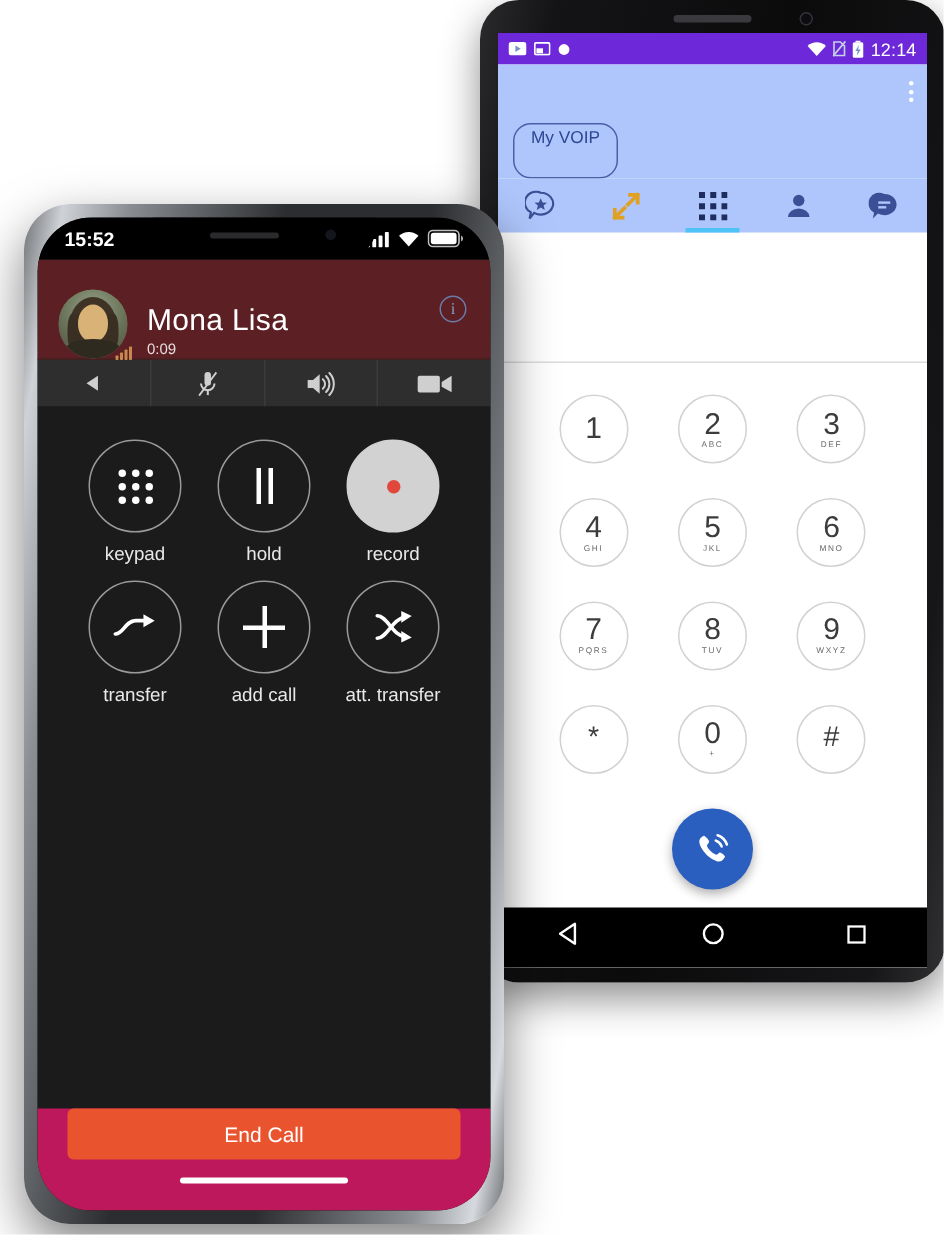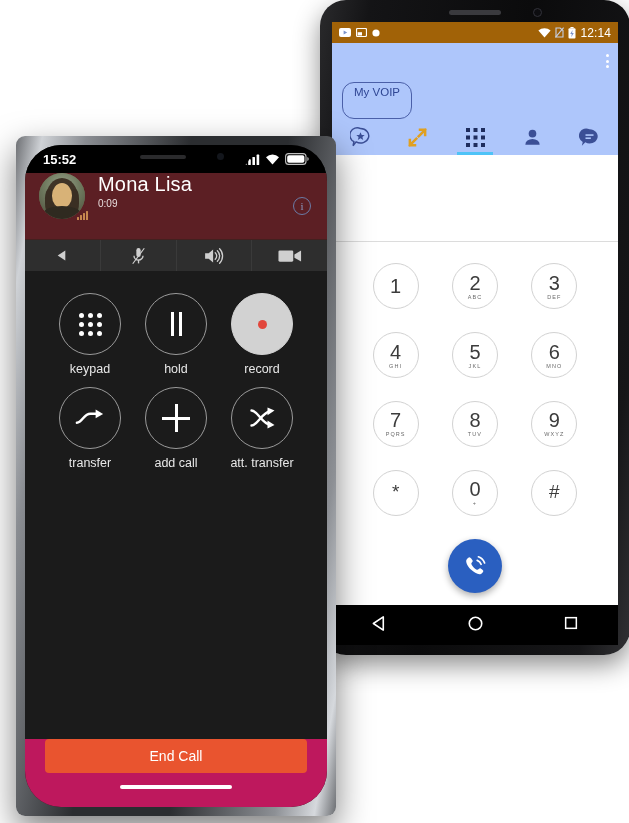--- a/index.html
+++ b/index.html
@@ -30,21 +30,21 @@
     background: #0d0d10; border: 1px solid #32323a;
   }
   #android-screen {
     position: relative; width: 100%; height: 100%;
     background: #ffffff; overflow: hidden;
     display: flex; flex-direction: column;
   }
 
   
   .and-statusbar {
-    height: 21px; background: #a16207; color: #fff;
+    height: 21px; background: #6d28d9; color: #fff;
     display: flex; align-items: center; padding: 0 7px;
     font-size: 11px; flex: none; text-align: right;
   }
   .and-sb-left { display: flex; align-items: center; gap: 5px; }
   .and-sb-right { margin-left: auto; display: flex; align-items: center; gap: 4px; }
   .sb-ico { display: block; }
   .and-time { font-size: 12px; letter-spacing: .1px; }
 
   
   .and-appbar {
@@ -108,21 +108,21 @@
   .and-navbar {
     flex: none; height: 40px; background: #000;
     display: flex; align-items: center; justify-content: space-around;
   }
 
   
   #iphone {
     position: absolute; left: 16px; top: 136px;
     width: 320px; height: 680px;
     background: linear-gradient(100deg,#6d6f73 0%,#cfd2d6 6%,#8a8d92 16%,#2b2d30 40%,#2b2d30 62%,#8d9095 86%,#d6d9dd 95%,#6a6c70 100%);
-    border-radius: 9px; padding: 9px;
+    border-radius: 31px; padding: 9px;
     box-shadow: 0 14px 34px rgba(0,0,0,.5);
   }
   #iphone-screen {
     position: relative; width: 100%; height: 100%;
     background: #1b1b1b; border-radius: 36px; overflow: hidden;
     display: flex; flex-direction: column;
   }
   .notch {
     position: absolute; left: 50%; transform: translateX(-50%); top: 0;
     width: 148px; height: 25px; background: #000;
@@ -133,21 +133,21 @@
 
   .ios-statusbar {
     height: 28px; background: #000; color: #fff; flex: none;
     display: flex; align-items: center; padding: 0 18px;
     font-size: 13px; font-weight: 600; position: relative; z-index: 5;
   }
   .ios-sb-right { margin-left: auto; display: flex; align-items: center; gap: 5px; }
 
   .ios-callheader {
     background: #5c1f24; flex: none; height: 66px;
-    display: flex; align-items: flex-start; padding: 0 14px; position: relative;
+    display: flex; align-items: flex-end; padding: 0 14px; position: relative;
   }
   .avatar-wrap { position: relative; width: 46px; height: 46px; flex: none; }
   .avatar {
     width: 46px; height: 46px; border-radius: 50%; overflow: hidden;
     background: #6e6347; position: relative;
   }
   .avatar .av-sky { position:absolute; inset:0; background: radial-gradient(circle at 50% 30%, #9aa38a 0%, #6f7a5f 45%, #4a4a38 100%); }
   .avatar .av-hair { position:absolute; left:7px; top:5px; width:32px; height:40px; border-radius:50% 50% 45% 45%; background:#3f3326; }
   .avatar .av-face { position:absolute; left:13px; top:10px; width:20px; height:25px; border-radius:50% 50% 48% 48%; background:#d8b277; }
   .avatar .av-body { position:absolute; left:5px; bottom:0; width:36px; height:13px; border-radius:50% 50% 0 0; background:#2f2a20; }

